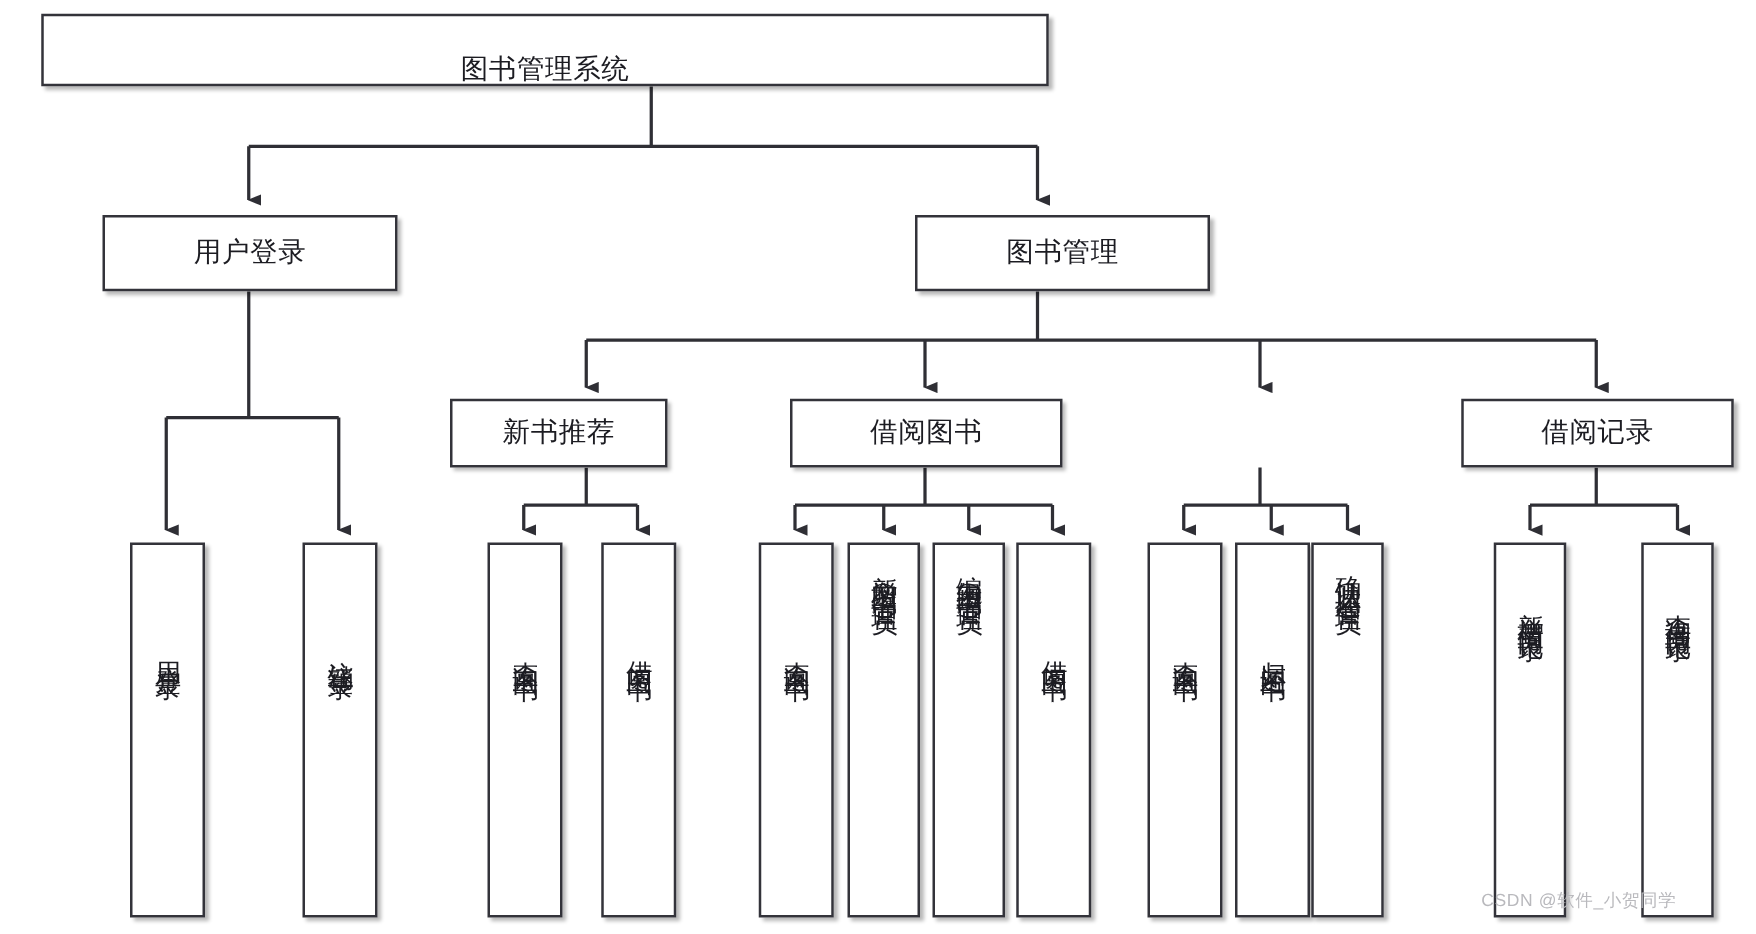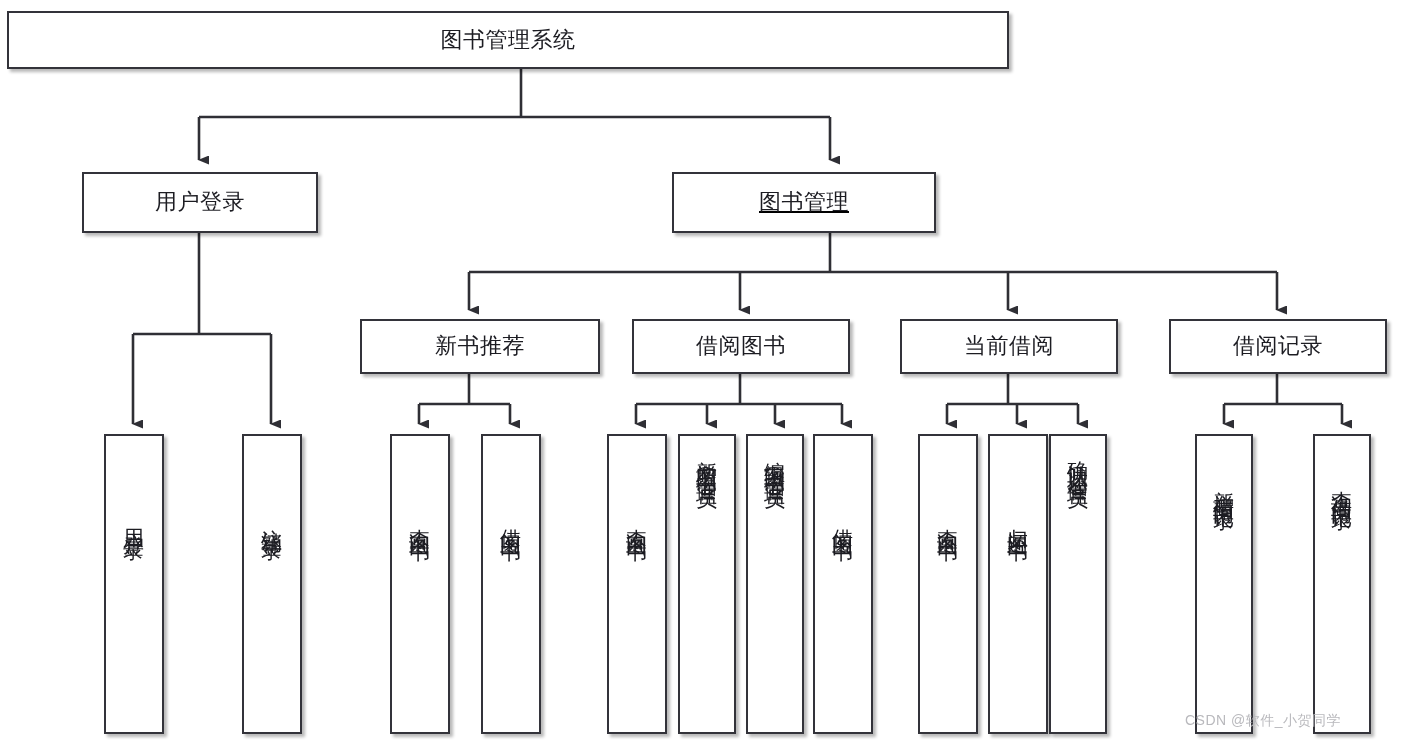--- a/index.html
+++ b/index.html
@@ -118,43 +118,40 @@
       <path d="M1017,404 L1017,424" marker-end="url(#arrowhead)"></path>
       <path d="M1078,404 L1078,424" marker-end="url(#arrowhead)"></path>
 
       <path d="M1277,374 L1277,404"></path>
       <path d="M1224,404 L1342,404"></path>
       <path d="M1224,404 L1224,424" marker-end="url(#arrowhead)"></path>
       <path d="M1342,404 L1342,424" marker-end="url(#arrowhead)"></path>
     </g>
   </svg>
 
-  <div class="node-box" style="left:7px; top:11px; width:1002px; height:58px;">
+  <div class="node-box" style="left:33px; top:11px; width:806px; height:58px;align-items:flex-end;">
     <span class="node-label-h">图书管理系统</span>
   </div>
 
   <div class="node-box" style="left:82px; top:172px; width:236px; height:61px;">
     <span class="node-label-h">用户登录</span>
   </div>
 
-  <div class="node-box" style="left:672px; top:172px; width:264px; height:61px;text-decoration:underline;">
+  <div class="node-box" style="left:732px; top:172px; width:236px; height:61px;">
     <span class="node-label-h">图书管理</span>
   </div>
 
-  <div class="node-box" style="left:360px; top:319px; width:240px; height:55px;">
+  <div class="node-box" style="left:360px; top:319px; width:174px; height:55px;">
     <span class="node-label-h">新书推荐</span>
   </div>
 
   <div class="node-box" style="left:632px; top:319px; width:218px; height:55px;">
     <span class="node-label-h">借阅图书</span>
   </div>
 
-  <div class="node-box" style="left:900px; top:319px; width:218px; height:55px;">
-    <span class="node-label-h">当前借阅</span>
-  </div>
 
   <div class="node-box" style="left:1169px; top:319px; width:218px; height:55px;">
     <span class="node-label-h">借阅记录</span>
   </div>
 
   <div class="node-box leaf" style="left:104px; top:434px; width:60px; height:300px; padding-top:76px;">
     <span class="node-label-v">用户登录</span>
   </div>
 
   <div class="node-box leaf" style="left:242px; top:434px; width:60px; height:300px; padding-top:76px;">

